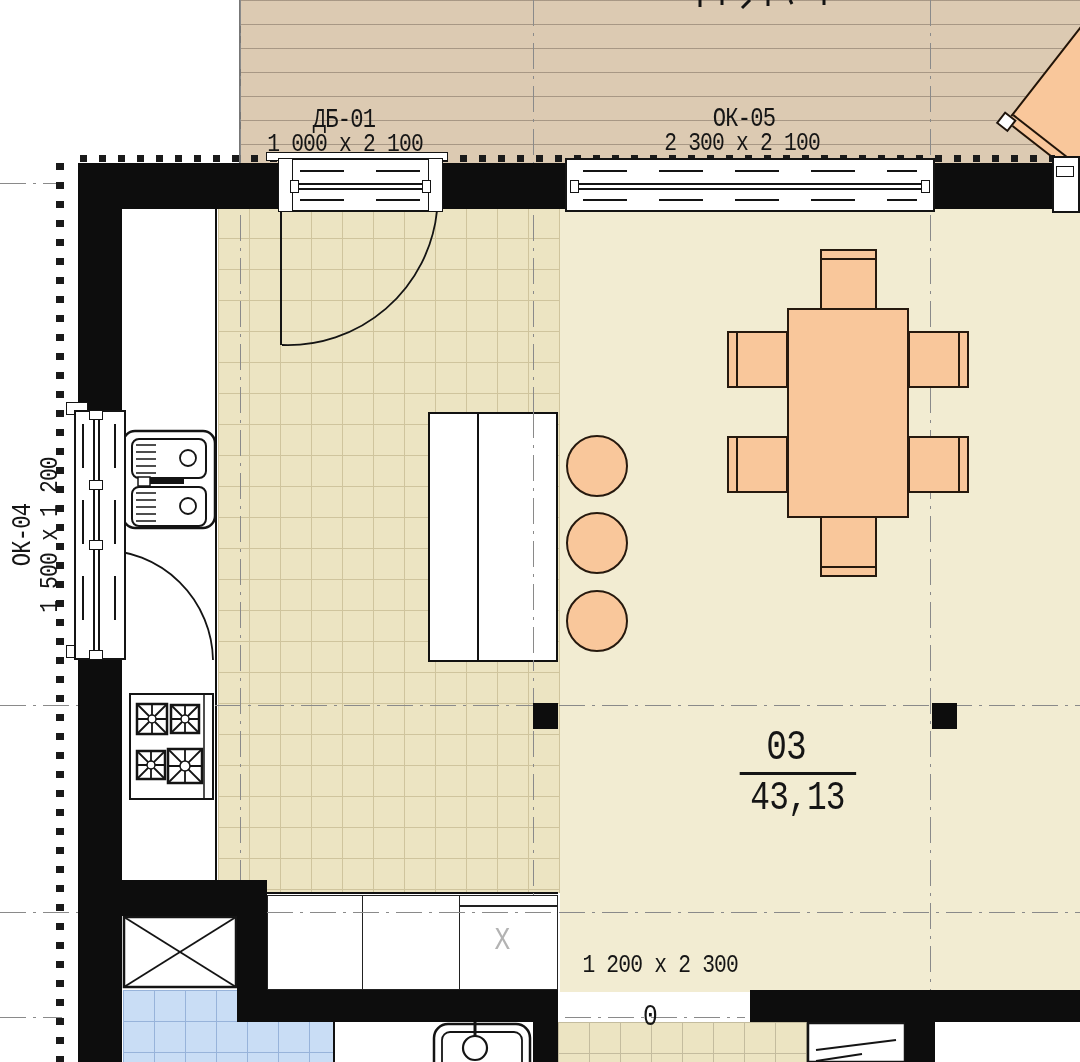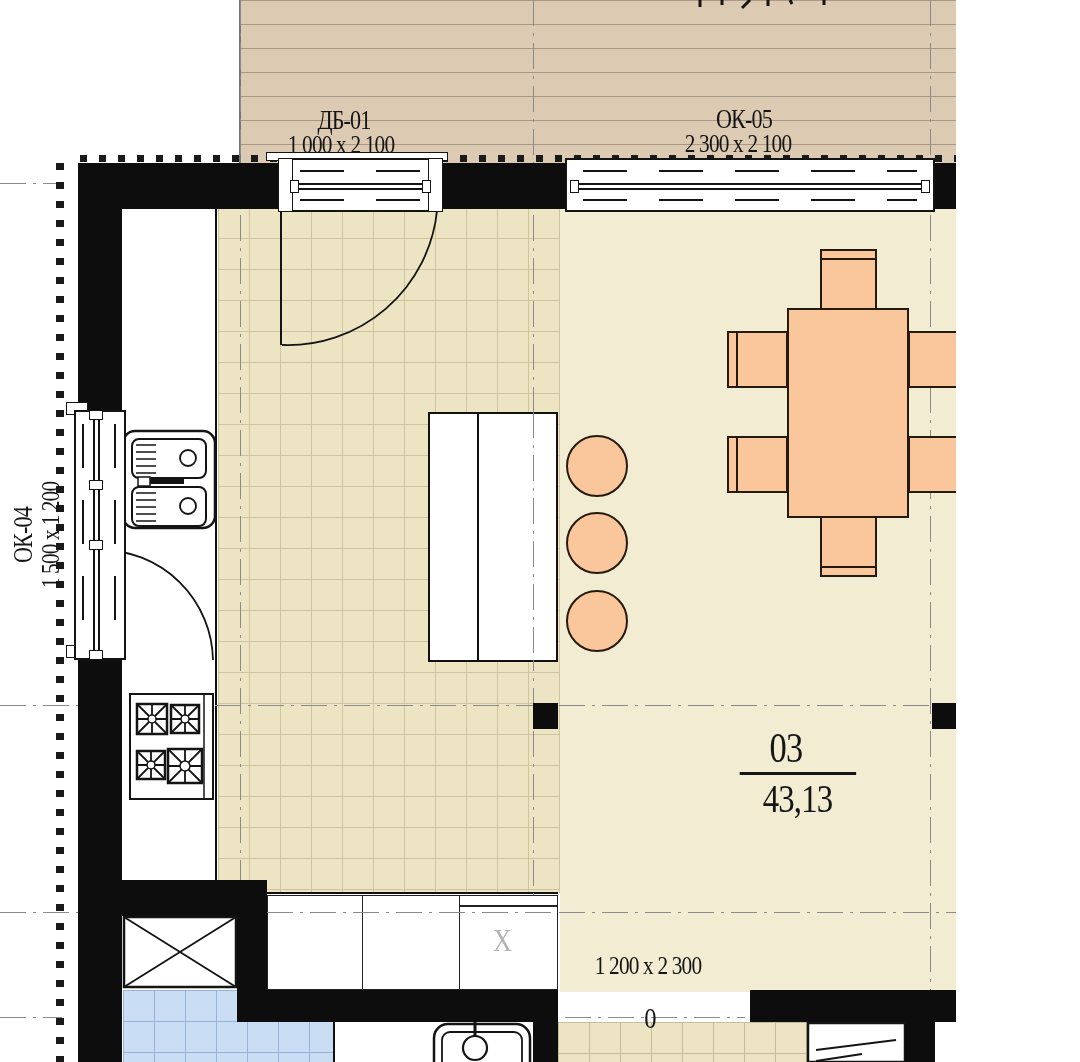--- a/index.html
+++ b/index.html
@@ -1,17 +1,17 @@
 <!DOCTYPE html>
 <html><head>
 <meta charset="utf-8">
 <style>
   html,body{margin:0;padding:0;background:#fff;}
-  .plan{position:relative;width:956px;height:1062px;background:#fff;overflow:hidden;
-        font-family:Liberation Serif, serif;}
+  .plan{position:relative;width:1080px;height:1062px;background:#fff;overflow:hidden;
+        font-family:Liberation Mono, monospace;}
   .abs{position:absolute;}
   .wall{position:absolute;background:#0d0d0d;z-index:10;}
   .axis-v{position:absolute;width:1.5px;z-index:4;
     background:repeating-linear-gradient(to bottom,#8a8a8a 0 26px,transparent 26px 33px,#8a8a8a 33px 36px,transparent 36px 43px);}
   .axis-h{position:absolute;height:1.5px;z-index:4;
     background:repeating-linear-gradient(to right,#8a8a8a 0 26px,transparent 26px 33px,#8a8a8a 33px 36px,transparent 36px 43px);}
   .axis-over{z-index:6;}
   .deck{position:absolute;left:240px;top:0;width:840px;height:163px;z-index:1;background-color:#dccab2;
     background-image:repeating-linear-gradient(to bottom,rgba(125,110,95,.55) 0 1.5px,transparent 1.5px 24px);}
   .kitchen-tiles{position:absolute;left:218px;top:207px;width:342px;height:686px;z-index:3;background-color:#ece4c2;

